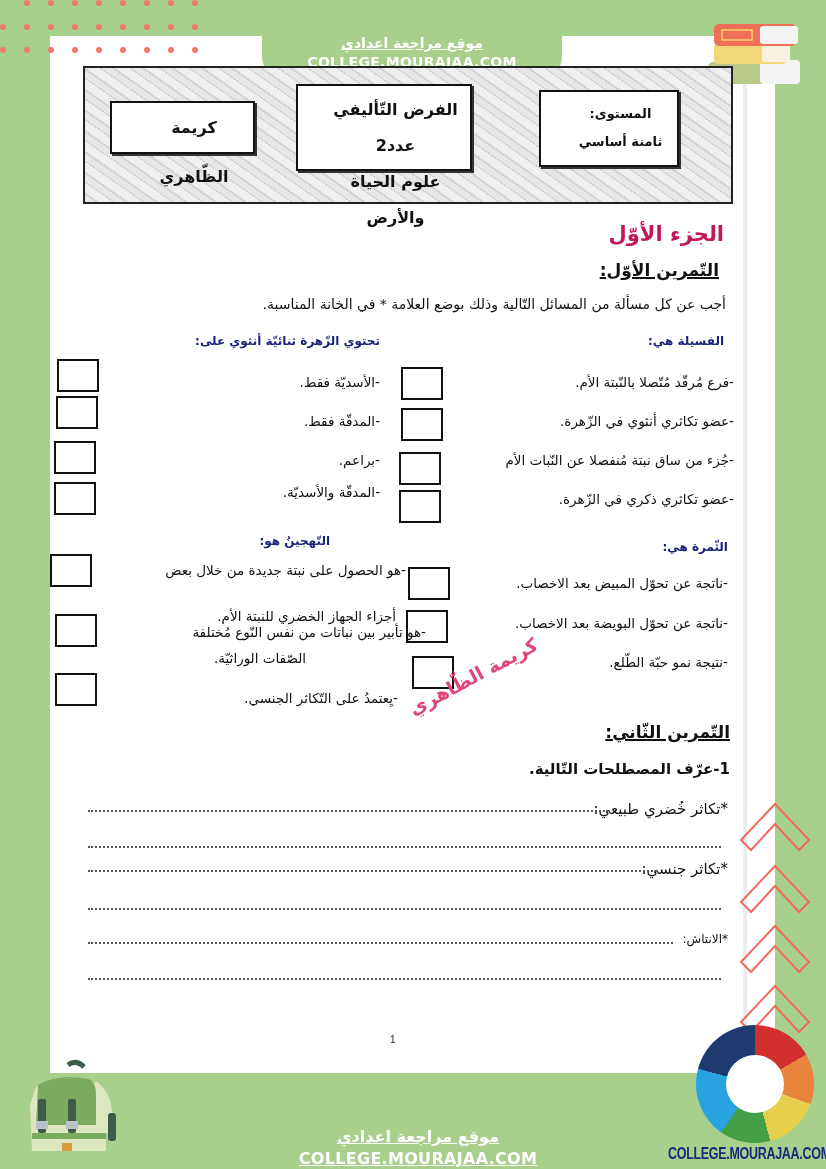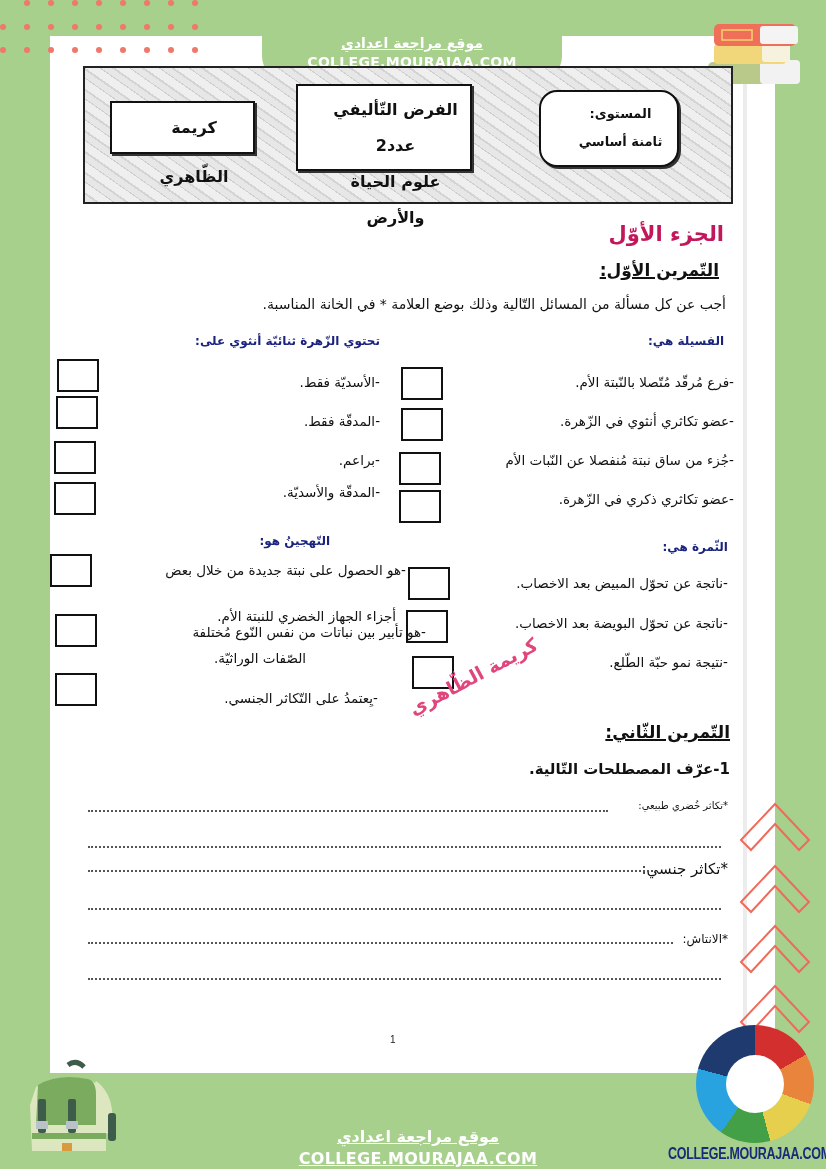--- a/index.html
+++ b/index.html
@@ -29,21 +29,21 @@
   .banner.bottom .ar { font-size: 16px; line-height: 22px; }
   .banner.bottom .en { font-size: 16px; line-height: 22px; }
 
   
   .header-box { position: absolute; left: 83px; top: 66px; width: 650px; height: 138px; border: 2px solid #222;
     background: repeating-linear-gradient(35deg, #e7e7e7 0 6px, #d4d4d4 6px 8px, #efefef 8px 16px, #cfcfcf 16px 17px); }
   .hbox { position: absolute; background: #fff; border: 2px solid #111; box-shadow: 2px 2px 0 #333;
     text-align: center; font-weight: bold; font-family: "DejaVu Sans", sans-serif; direction: rtl; padding-left: 23px; }
   .hbox.author { left: 25px; top: 33px; width: 145px; height: 53px; font-size: 16px; line-height: 49px; }
   .hbox.title { left: 211px; top: 16px; width: 176px; height: 87px; font-size: 16px; padding-top: 6px; line-height: 36px; }
-  .hbox.level { left: 454px; top: 22px; width: 140px; height: 77px; font-size: 13px; padding-top: 8px; line-height: 28px; border-radius: 18px; }
+  .hbox.level { left: 454px; top: 22px; width: 140px; height: 77px; font-size: 13px; padding-top: 8px; line-height: 28px; }
 
   
   .rtl { direction: rtl; unicode-bidi: embed; }
   .t { position: absolute; white-space: nowrap; font-family: "DejaVu Sans", sans-serif; }
   .part-title { right: 102px; top: 222px; font-size: 21px; font-weight: bold; color: #c2185b; }
   .ex-title { font-size: 17px; font-weight: bold; text-decoration: underline; text-decoration-thickness: 2px; }
   .instr { font-size: 14px; }
   .qhead { font-size: 12px; font-weight: bold; color: #1a237e; }
   .opt { font-size: 13.5px; }
   .box { position: absolute; width: 42px; height: 33px; border: 2.5px solid #111; background: #fff; }
@@ -161,31 +161,31 @@
 <div class="t rtl opt" style="right:98px;top:654px">-نتيجة نمو حبّة الطّلع.</div>
 <div class="box" style="left:408px;top:567px"></div>
 <div class="box" style="left:406px;top:610px"></div>
 <div class="box" style="left:412px;top:656px"></div>
 
 <div class="t rtl qhead" style="right:496px;top:534px">التّهجينُ هو:</div>
 <div class="t rtl opt" style="right:420px;top:562px">-هو الحصول على نبتة جديدة من خلال بعض</div>
 <div class="t rtl opt" style="right:430px;top:608px">أجزاء الجهاز الخضري للنبتة الأم.</div>
 <div class="t rtl opt" style="right:400px;top:624px">-هو تأبير بين نباتات من نفس النّوع مُختلفة</div>
 <div class="t rtl opt" style="right:520px;top:650px">الصّفات الوراثيّة.</div>
-<div class="t rtl opt" style="right:448px;top:690px">-يِعتمدُ على التّكاثر الجنسي.</div>
+<div class="t rtl opt" style="right:428px;top:690px">-يِعتمدُ على التّكاثر الجنسي.</div>
 <div class="box" style="left:50px;top:554px"></div>
 <div class="box" style="left:55px;top:614px"></div>
 <div class="box" style="left:55px;top:673px"></div>
 
 <div class="watermark">كريمة الظّاهري</div>
 
 <div class="t rtl ex-title" style="right:96px;top:722px">التّمرين الثّاني:</div>
 <div class="t rtl" style="right:96px;top:760px;font-size:15px;font-weight:bold">1-عرّف المصطلحات التّالية.</div>
 
-<div class="t rtl opt" style="right:98px;top:800px;font-size:10px">*تكاثر خُضري طبيعي:</div>
+<div class="t rtl opt" style="right:98px;top:800px;font-size:15px">*تكاثر خُضري طبيعي:</div>
 <div class="dotline" style="left:88px;top:810px;width:520px"></div>
 <div class="dotline" style="left:88px;top:846px;width:633px"></div>
 
 <div class="t rtl opt" style="right:98px;top:860px;font-size:15px">*تكاثر جنسي:</div>
 <div class="dotline" style="left:88px;top:870px;width:565px"></div>
 <div class="dotline" style="left:88px;top:908px;width:633px"></div>
 
 <div class="t rtl opt" style="right:98px;top:932px;font-size:12px">*الانتاش:</div>
 <div class="dotline" style="left:88px;top:942px;width:585px"></div>
 <div class="dotline" style="left:88px;top:978px;width:633px"></div>

